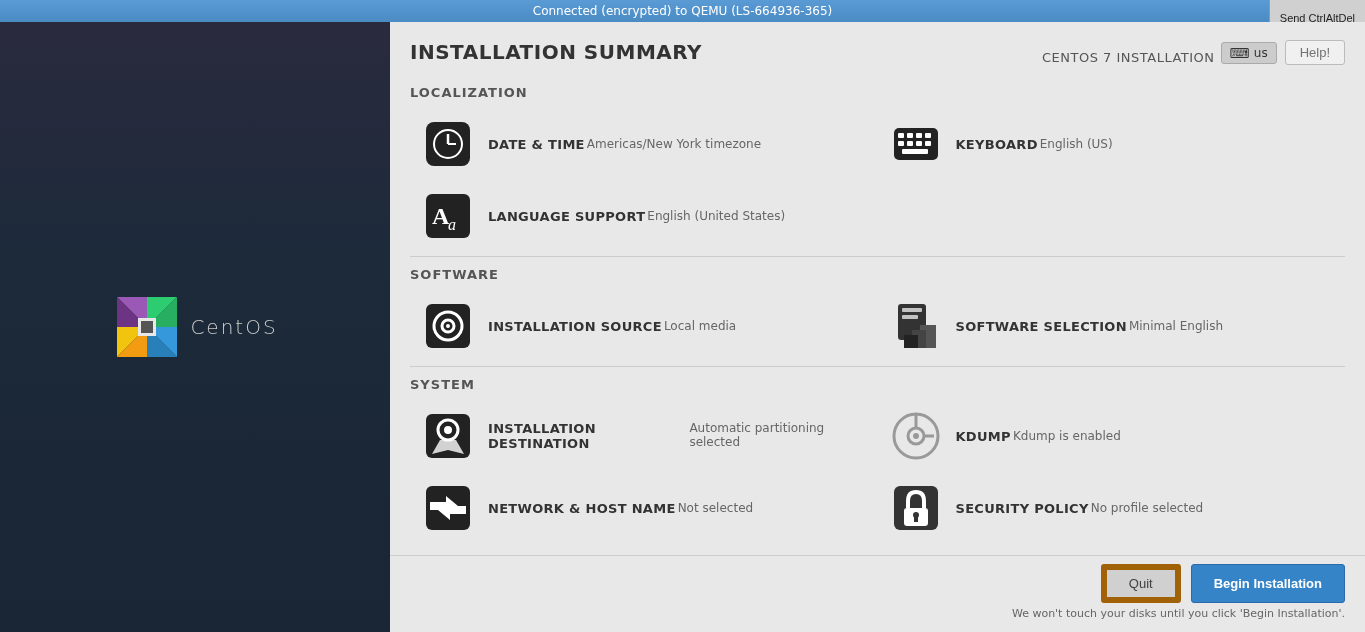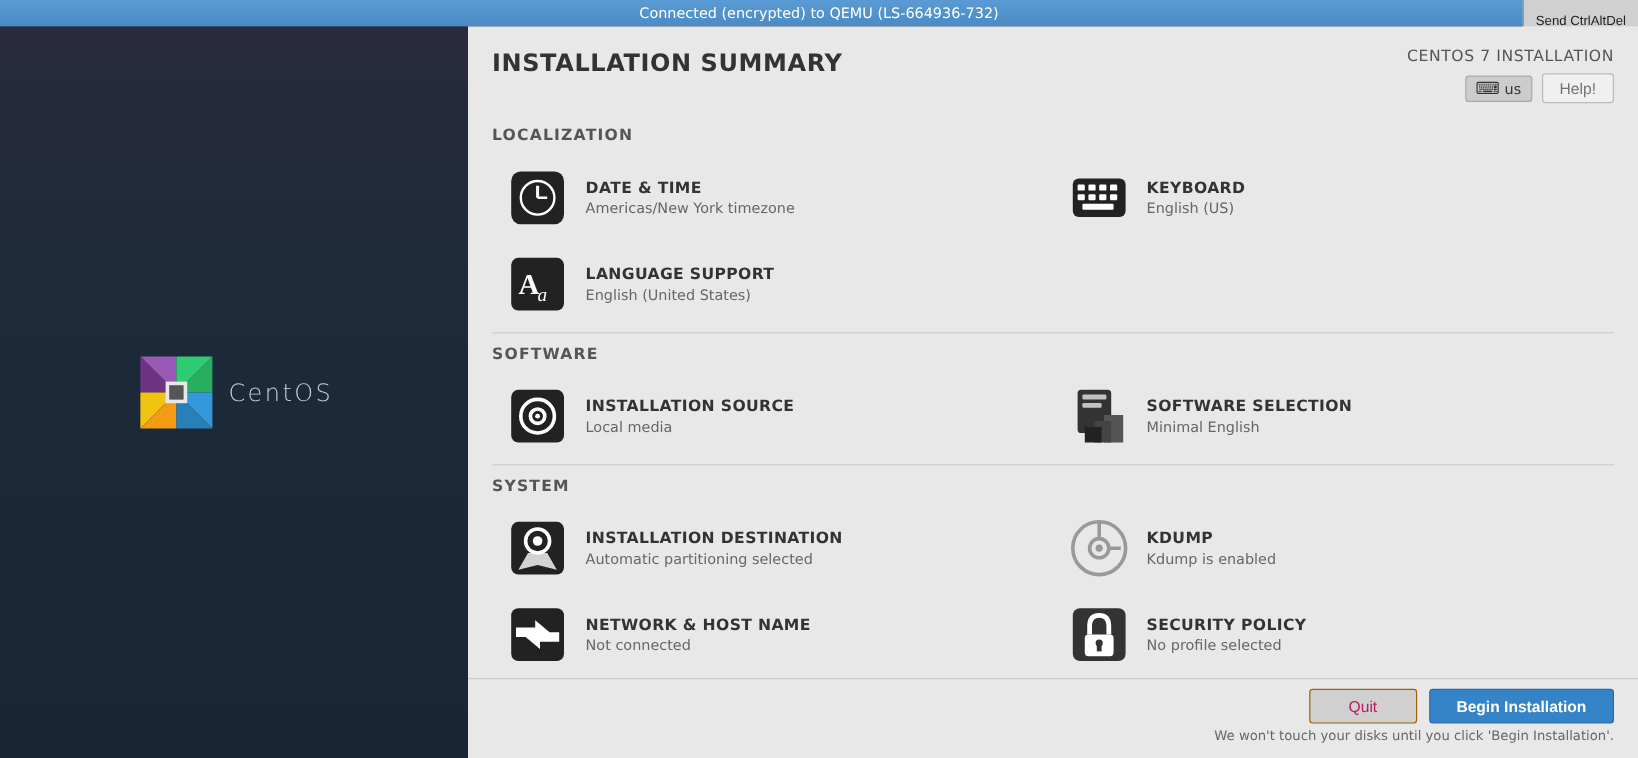--- a/index.html
+++ b/index.html
@@ -91,21 +91,20 @@
       padding: 18px 20px 10px 20px;
     }
     .installation-summary-title {
       font-size: 20px;
       font-weight: 600;
       color: #333;
       letter-spacing: 0.5px;
     }
     .header-right {
       display: flex;
-      flex-direction: column;
       align-items: flex-end;
       gap: 6px;
     }
     .centos7-title {
       font-size: 13px;
       color: #555;
       letter-spacing: 0.5px;
     }
     .header-controls {
       display: flex;
@@ -178,21 +177,21 @@
       justify-content: center;
     }
 
     .item-icon svg {
       width: 52px;
       height: 52px;
     }
 
     .item-text {
       display: flex;
-      flex-direction: column;
+      flex-direction: row;
       gap: 2px;
     }
     .item-name {
       font-size: 13px;
       font-weight: 600;
       color: #333;
       letter-spacing: 0.3px;
     }
     .item-desc {
       font-size: 12px;
@@ -207,27 +206,27 @@
       align-items: flex-end;
       gap: 4px;
       border-top: 1px solid #ccc;
       background: #e8e8e8;
     }
     .footer-buttons {
       display: flex;
       gap: 10px;
     }
     .quit-btn {
-      padding: 6px 32px;
+      padding: 6px 22px;
       background: #d0d0d0;
-      border: 1px solid #a16207;
+      border: 6px solid #a16207;
       border-radius: 3px;
       font-size: 13px;
       cursor: pointer;
-      color: #be185d;
+      color: #404040;
     }
     .begin-btn {
       padding: 6px 22px;
       background: #3584c8;
       border: 1px solid #2a6aab;
       border-radius: 3px;
       font-size: 13px;
       cursor: pointer;
       color: #ffffff;
       font-weight: 600;
@@ -241,21 +240,21 @@
     .section-divider {
       height: 1px;
       background: #ccc;
       margin: 4px 0;
     }
   </style>
 </head>
 <body>
 
 <div class="top-bar">
-  <span class="top-bar-title">Connected (encrypted) to QEMU (LS-664936-732)</span>
+  <span class="top-bar-title">Connected (encrypted) to QEMU (LS-664936-365)</span>
   <button class="send-btn">Send CtrlAltDel</button>
 </div>
 
 <div class="main-layout">
 
   <div class="sidebar">
     <div class="centos-logo">
 
       <svg class="centos-logo-icon" viewBox="0 0 70 70">
 
@@ -430,21 +429,21 @@
           <div class="item-icon">
             <svg viewBox="0 0 52 52">
               <rect x="4" y="4" width="44" height="44" rx="6" ry="6" fill="#222"></rect>
 
               <polygon points="8,20 24,20 24,14 36,24 24,34 24,28 8,28" fill="#fff"></polygon>
               <polygon points="44,32 28,32 28,38 16,28 28,18 28,24 44,24" fill="#fff"></polygon>
             </svg>
           </div>
           <div class="item-text">
             <span class="item-name">NETWORK &amp; HOST NAME</span>
-            <span class="item-desc">Not connected</span>
+            <span class="item-desc">Not selected</span>
           </div>
         </div>
 
         <div class="install-item">
           <div class="item-icon">
             <svg viewBox="0 0 52 52">
               <rect x="4" y="4" width="44" height="44" rx="6" ry="6" fill="#333"></rect>
 
               <rect x="14" y="26" width="24" height="18" rx="3" fill="#fff"></rect>
               <path d="M18 26 L18 19 Q18 10 26 10 Q34 10 34 19 L34 26" fill="none" stroke="#fff" stroke-width="4"></path>

